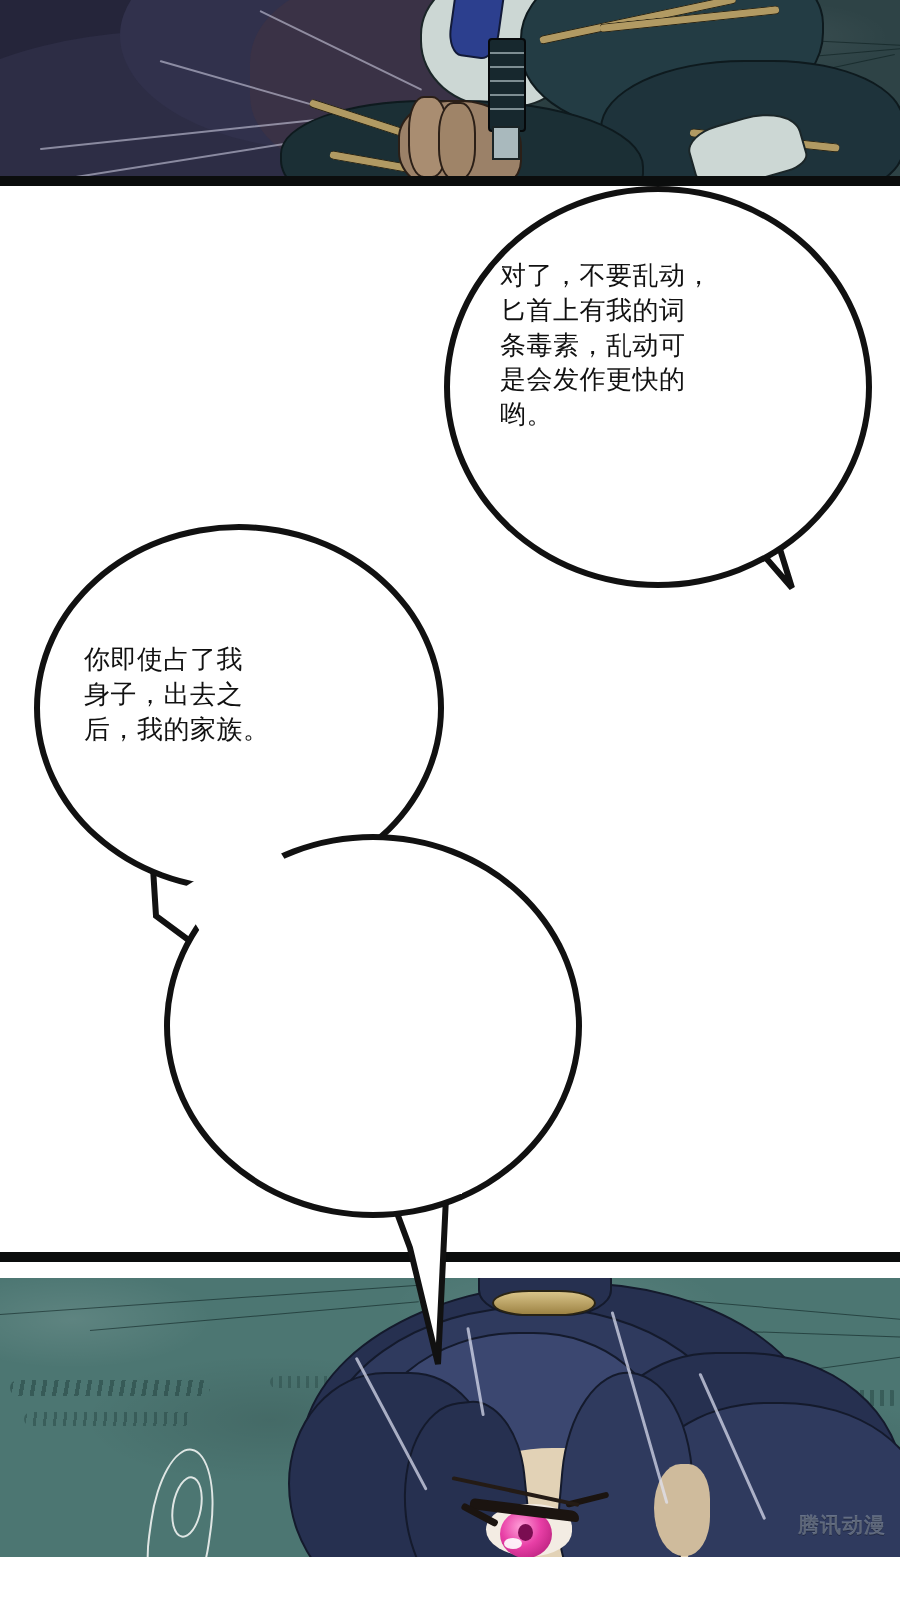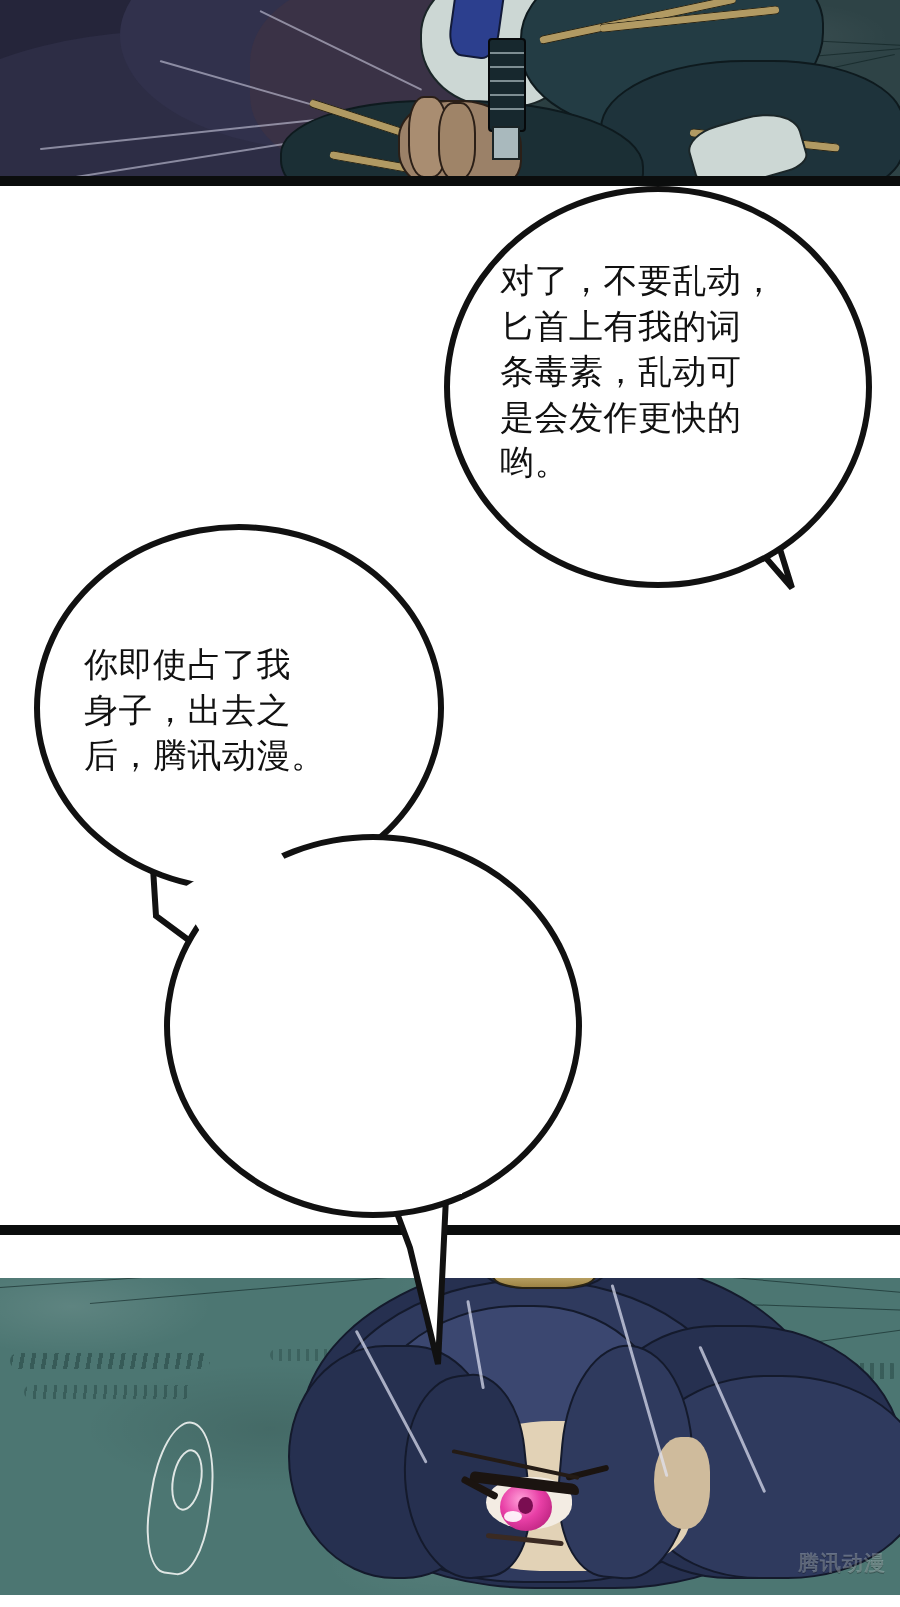--- a/index.html
+++ b/index.html
@@ -27,22 +27,22 @@
     width: 900px;
     overflow: hidden;
   }
 
   #panel-top {
     top: 0;
     height: 186px;
     background: #2e4346;
   }
   #panel-bottom {
-    top: 1225px;
-    height: 370px;
+    top: 1252px;
+    height: 305px;
     background: #4c7672;
   }
 
   .panel-edge {
     position: absolute;
     left: 0;
     width: 900px;
     height: 10px;
     background: #0b0d0d;
     z-index: 40;
@@ -204,21 +204,21 @@
     background: #ffffff;
     border: 6px solid #111111;
     border-radius: 50%;
     box-sizing: border-box;
     z-index: 60;
   }
   .bubble-text {
     position: absolute;
     color: #111111;
     font-family: "DejaVu Sans", "Liberation Sans", sans-serif;
-    font-size: 34px;
+    font-size: 26px;
     line-height: 1.34;
     letter-spacing: 0.5px;
     white-space: pre-line;
     font-weight: 400;
     z-index: 70;
   }
 
   
   .tail {
     position: absolute;
@@ -384,21 +384,21 @@
   <div class="bubble-fill-patch" style="left:690px; top:460px; width:120px; height:50px; z-index:62;"></div>
   <div class="bubble-text" id="bubble-1-text" style="left:500px; top:258px; width:330px;">对了，不要乱动，
 匕首上有我的词
 条毒素，乱动可
 是会发作更快的
 哟。</div>
 
   <div class="bubble" id="bubble-2" style="left:34px; top:524px; width:410px; height:368px;"></div>
   <div class="bubble-text" id="bubble-2-text" style="left:84px; top:642px; width:300px;">你即使占了我
 身子，出去之
-后，腾讯动漫。</div>
+后，我的家族。</div>
 
   <div class="tail" style="left:148px; top:846px; z-index:59;">
     <svg width="120" height="110" viewBox="0 0 120 110">
       <path d="M4 6 L96 64 L54 104 L8 70 Z" fill="#ffffff" stroke="#111111" stroke-width="6" stroke-linejoin="miter"></path>
     </svg>
   </div>
 
   <div class="bubble" id="bubble-3" style="left:164px; top:834px; width:418px; height:384px;"></div>
   <div class="bubble-fill-patch" style="left:186px; top:858px; width:110px; height:70px; z-index:62; transform:rotate(-32deg); border-radius:10px;"></div>
 

